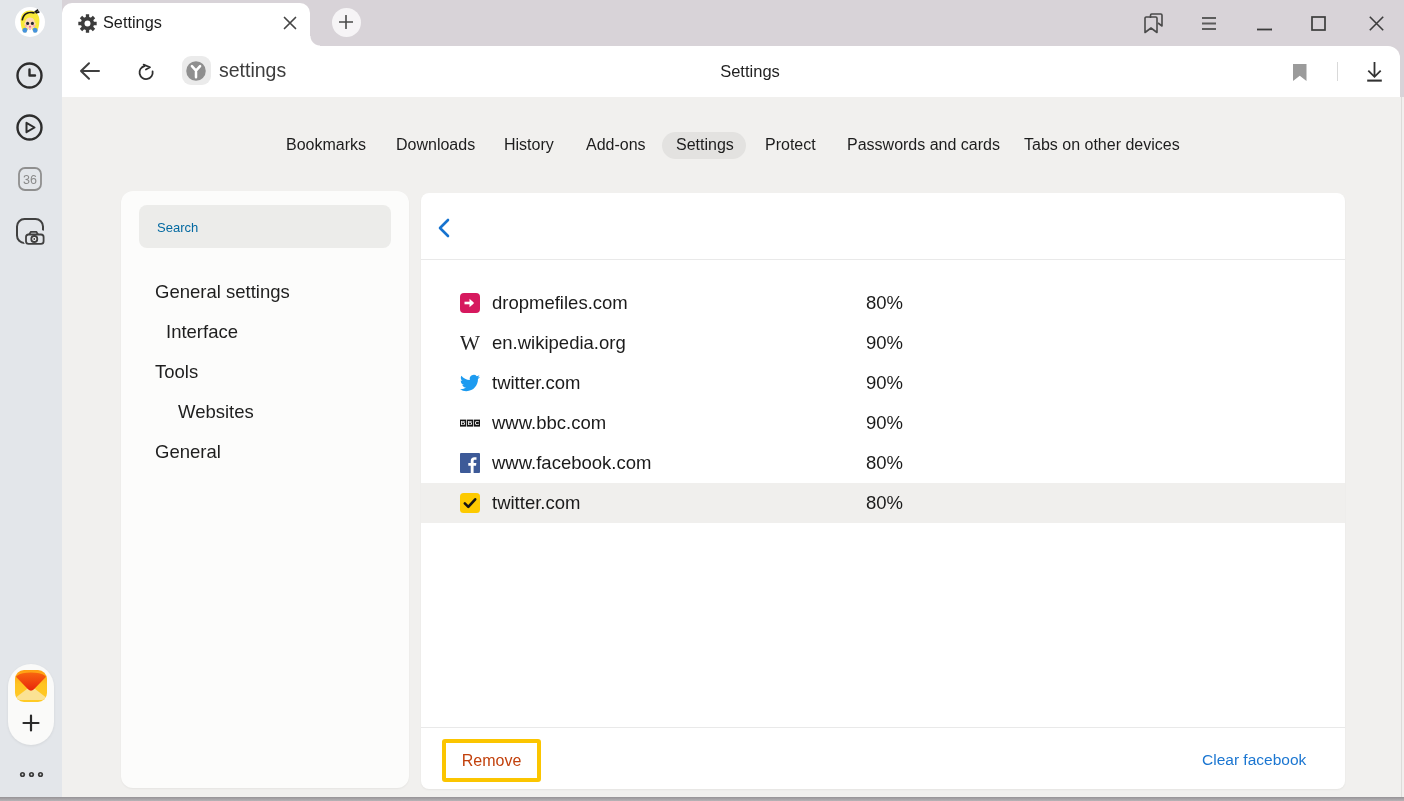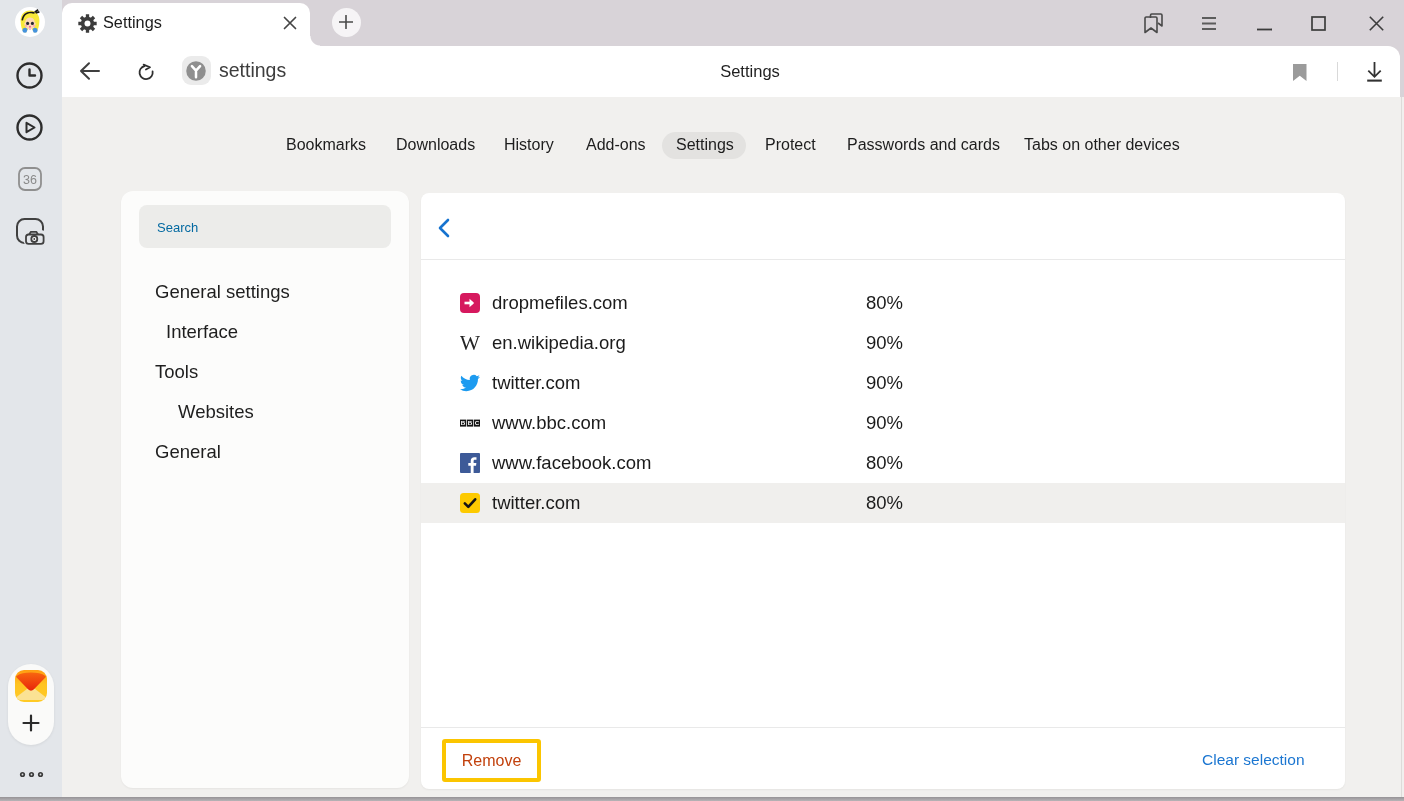--- a/index.html
+++ b/index.html
@@ -265,15 +265,15 @@
     <div class="row" id="selrow" style="top:290px;">
       <svg class="fav" viewBox="0 0 20 20">
           <rect width="20" height="20" rx="3.5" fill="#fdca00"></rect>
           <path d="M4.8 10.4 L8.3 13.9 L15.2 6.3" fill="none" stroke="#151515" stroke-width="2.6" stroke-linecap="round" stroke-linejoin="round"></path>
         </svg>
       <span class="site">twitter.com</span>
         <span class="pct">80%</span>
     </div>
     <div class="hsep" style="top:534px;"></div>
     <div id="removebtn"><span>Remove</span></div>
-    <span id="clearsel">Clear selection</span>
+    <span id="clearsel">Clear facebook</span>
   </div>
 </div>
 
 </body></html>

